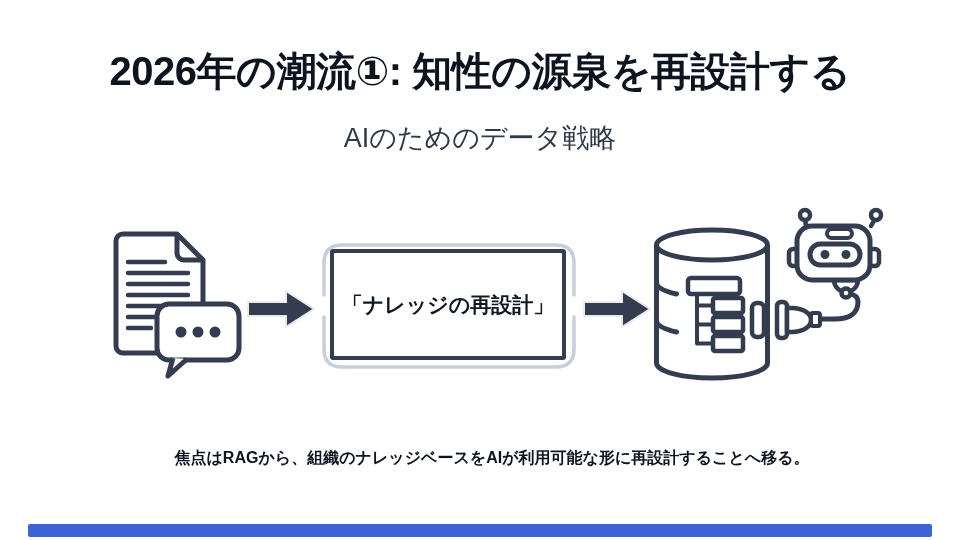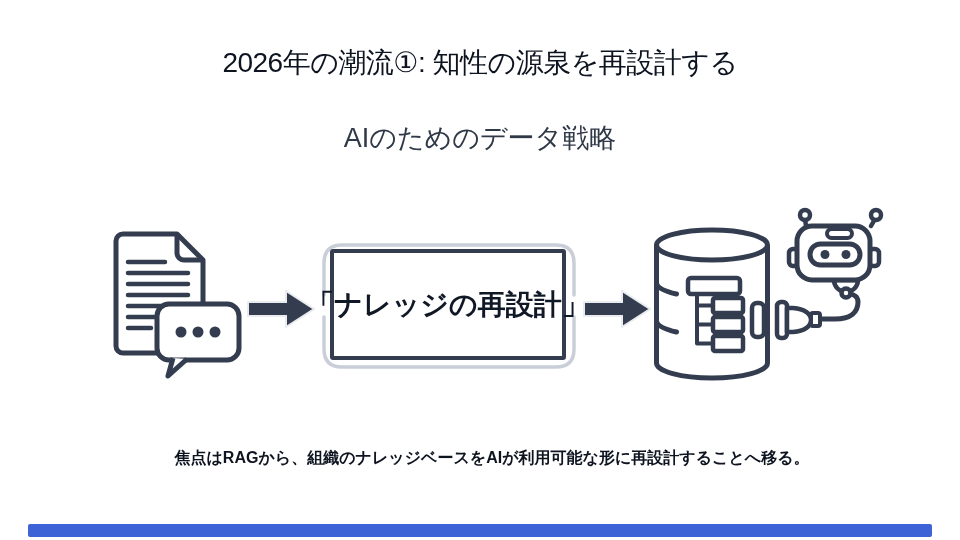--- a/index.html
+++ b/index.html
@@ -15,21 +15,21 @@
   }
   .slide{
     position:relative;
     width:960px;height:540px;
     background:#ffffff;
     overflow:hidden;
   }
   .title{
     position:absolute;top:44px;left:0;width:100%;
     text-align:center;
-    font-size:28px;font-weight:400;
+    font-size:40px;font-weight:700;
     color:var(--text);
     letter-spacing:-0.5px;
   }
   .subtitle{
     position:absolute;top:120px;left:0;width:100%;
     text-align:center;
     font-size:27px;font-weight:400;
     color:#303947;
   }
   .diagram{position:absolute;left:0;top:0;width:100%;height:100%;}
@@ -39,21 +39,21 @@
   .frame-svg{position:absolute;left:319px;top:237px;}
   .knowledge-box{
     position:absolute;left:330px;top:249px;
     width:236px;height:111px;
     background:#ffffff;
     border:4px solid var(--ink);
     border-radius:3px;
     display:flex;align-items:center;justify-content:center;
   }
   .knowledge-box span{
-    font-size:28px;font-weight:700;color:#101826;
+    font-size:21px;font-weight:700;color:#101826;
     white-space:nowrap;
   }
   .icon-db{position:absolute;left:645px;top:198px;}
   .summary{
     position:absolute;top:448px;left:12px;width:100%;
     text-align:center;
     font-size:16px;font-weight:700;
     color:var(--text);
     white-space:nowrap;
   }

